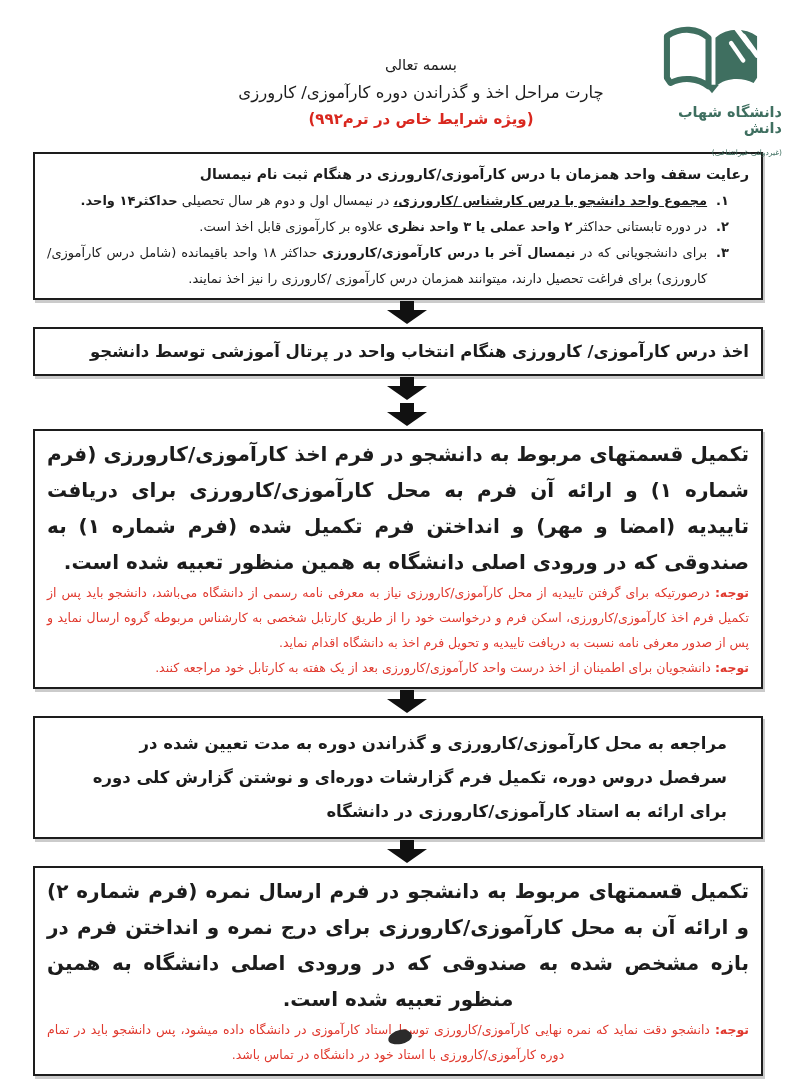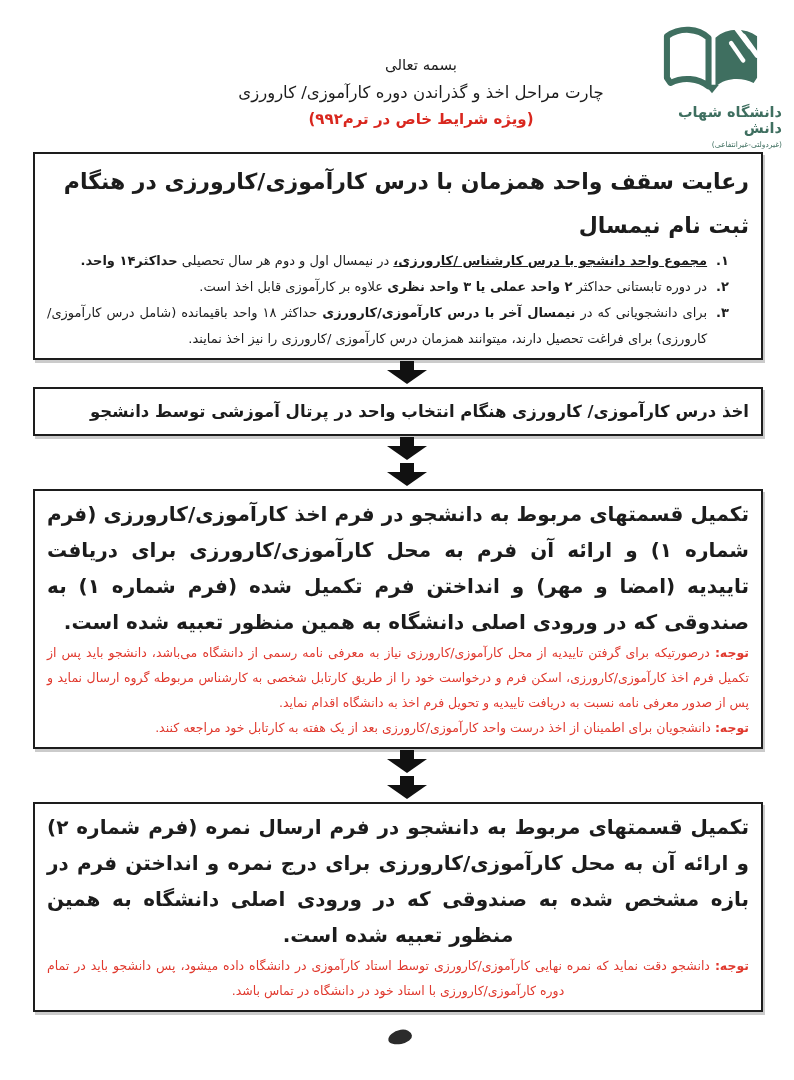--- a/index.html
+++ b/index.html
@@ -27,36 +27,36 @@
   .header{position:relative;height:152px;}
   .logo{
     position:absolute;top:24px;right:12px;width:140px;
     color:var(--green);
   }
   .logo svg{display:block;margin:0 auto;}
   .logo-name{
     font-size:14.5px;font-weight:bold;margin-top:2px;
     letter-spacing:-0.5px;
   }
-  .logo-sub{font-size:7.5px;margin-top:4px;}
+  .logo-sub{font-size:7.5px;margin-top:12px;}
   .header-text{
     padding-top:56px;text-align:center;transform:translateX(24px);
   }
   .bismillah{font-size:15px;}
   .doc-title{font-size:16.5px;margin-top:9px;}
   .term-note{font-size:15px;font-weight:bold;color:var(--red);margin-top:8px;}
   
   .box{
     margin:0 31px 0 33px;
     border:2px solid #1d1d1d;
     background:#fff;
     box-shadow:2px 3px 0 rgba(140,140,140,.45);
   }
   .box1{padding:6px 12px 6px 12px;}
-  .box1-heading{font-weight:bold;font-size:22px;line-height:2;}
+  .box1-heading{font-weight:bold;font-size:14px;line-height:2;}
   .list{padding-right:20px;}
   .item{display:flex;gap:9px;font-size:13px;line-height:2.0;}
   .item .num{font-weight:bold;flex:0 0 auto;}
   .item .item-text{text-align:justify;flex:1;}
   .b{font-weight:bold;}
   .u{text-decoration:underline;}
   .center-bold{
     font-weight:bold;font-size:16.5px;line-height:2.0;
   }
   .box2{padding:6px 12px;}
@@ -161,20 +161,21 @@
     <div class="main">تکمیل قسمتهای مربوط به دانشجو در فرم اخذ کارآموزی/کارورزی (فرم شماره ۱) و ارائه آن فرم به محل کارآموزی/کارورزی برای دریافت تاییدیه (امضا و مهر) و انداختن فرم تکمیل شده (فرم شماره ۱) به صندوقی که در ورودی اصلی دانشگاه به همین منظور تعبیه شده است.</div>
     <div class="note"><span class="note-label">توجه:</span> <span>درصورتیکه برای گرفتن تاییدیه از محل کارآموزی/کارورزی نیاز به معرفی نامه رسمی از دانشگاه می‌باشد، دانشجو باید پس از تکمیل فرم اخذ کارآموزی/کارورزی، اسکن فرم و درخواست خود را از طریق کارتابل شخصی به کارشناس مربوطه گروه ارسال نماید و پس از صدور معرفی نامه نسبت به دریافت تاییدیه و تحویل فرم اخذ به دانشگاه اقدام نماید.</span></div>
     <div class="note"><span class="note-label">توجه:</span> <span>دانشجویان برای اطمینان از اخذ درست واحد کارآموزی/کارورزی بعد از یک هفته به کارتابل خود مراجعه کنند.</span></div>
   </div>
 
   <div class="arrow">
       <div class="stem"></div>
       <div class="head"></div>
     </div>
 
+  <div class="box box5 center-bold">مراجعه به محل کارآموزی/کارورزی و گذراندن دوره به مدت تعیین شده در سرفصل دروس دوره، تکمیل فرم گزارشات دوره‌ای و نوشتن گزارش کلی دوره برای ارائه به استاد کارآموزی/کارورزی در دانشگاه</div>
 
   <div class="arrow">
       <div class="stem"></div>
       <div class="head"></div>
     </div>
 
   <div class="box box6">
     <div class="main">تکمیل قسمتهای مربوط به دانشجو در فرم ارسال نمره (فرم شماره ۲) و ارائه آن به محل کارآموزی/کارورزی برای درج نمره و انداختن فرم در بازه مشخص شده به صندوقی که در ورودی اصلی دانشگاه به همین منظور تعبیه شده است.</div>
     <div class="note"><span class="note-label">توجه:</span> <span>دانشجو دقت نماید که نمره نهایی کارآموزی/کارورزی توسط استاد کارآموزی در دانشگاه داده میشود، پس دانشجو باید در تمام دوره کارآموزی/کارورزی با استاد خود در دانشگاه در تماس باشد.</span></div>
   </div>

